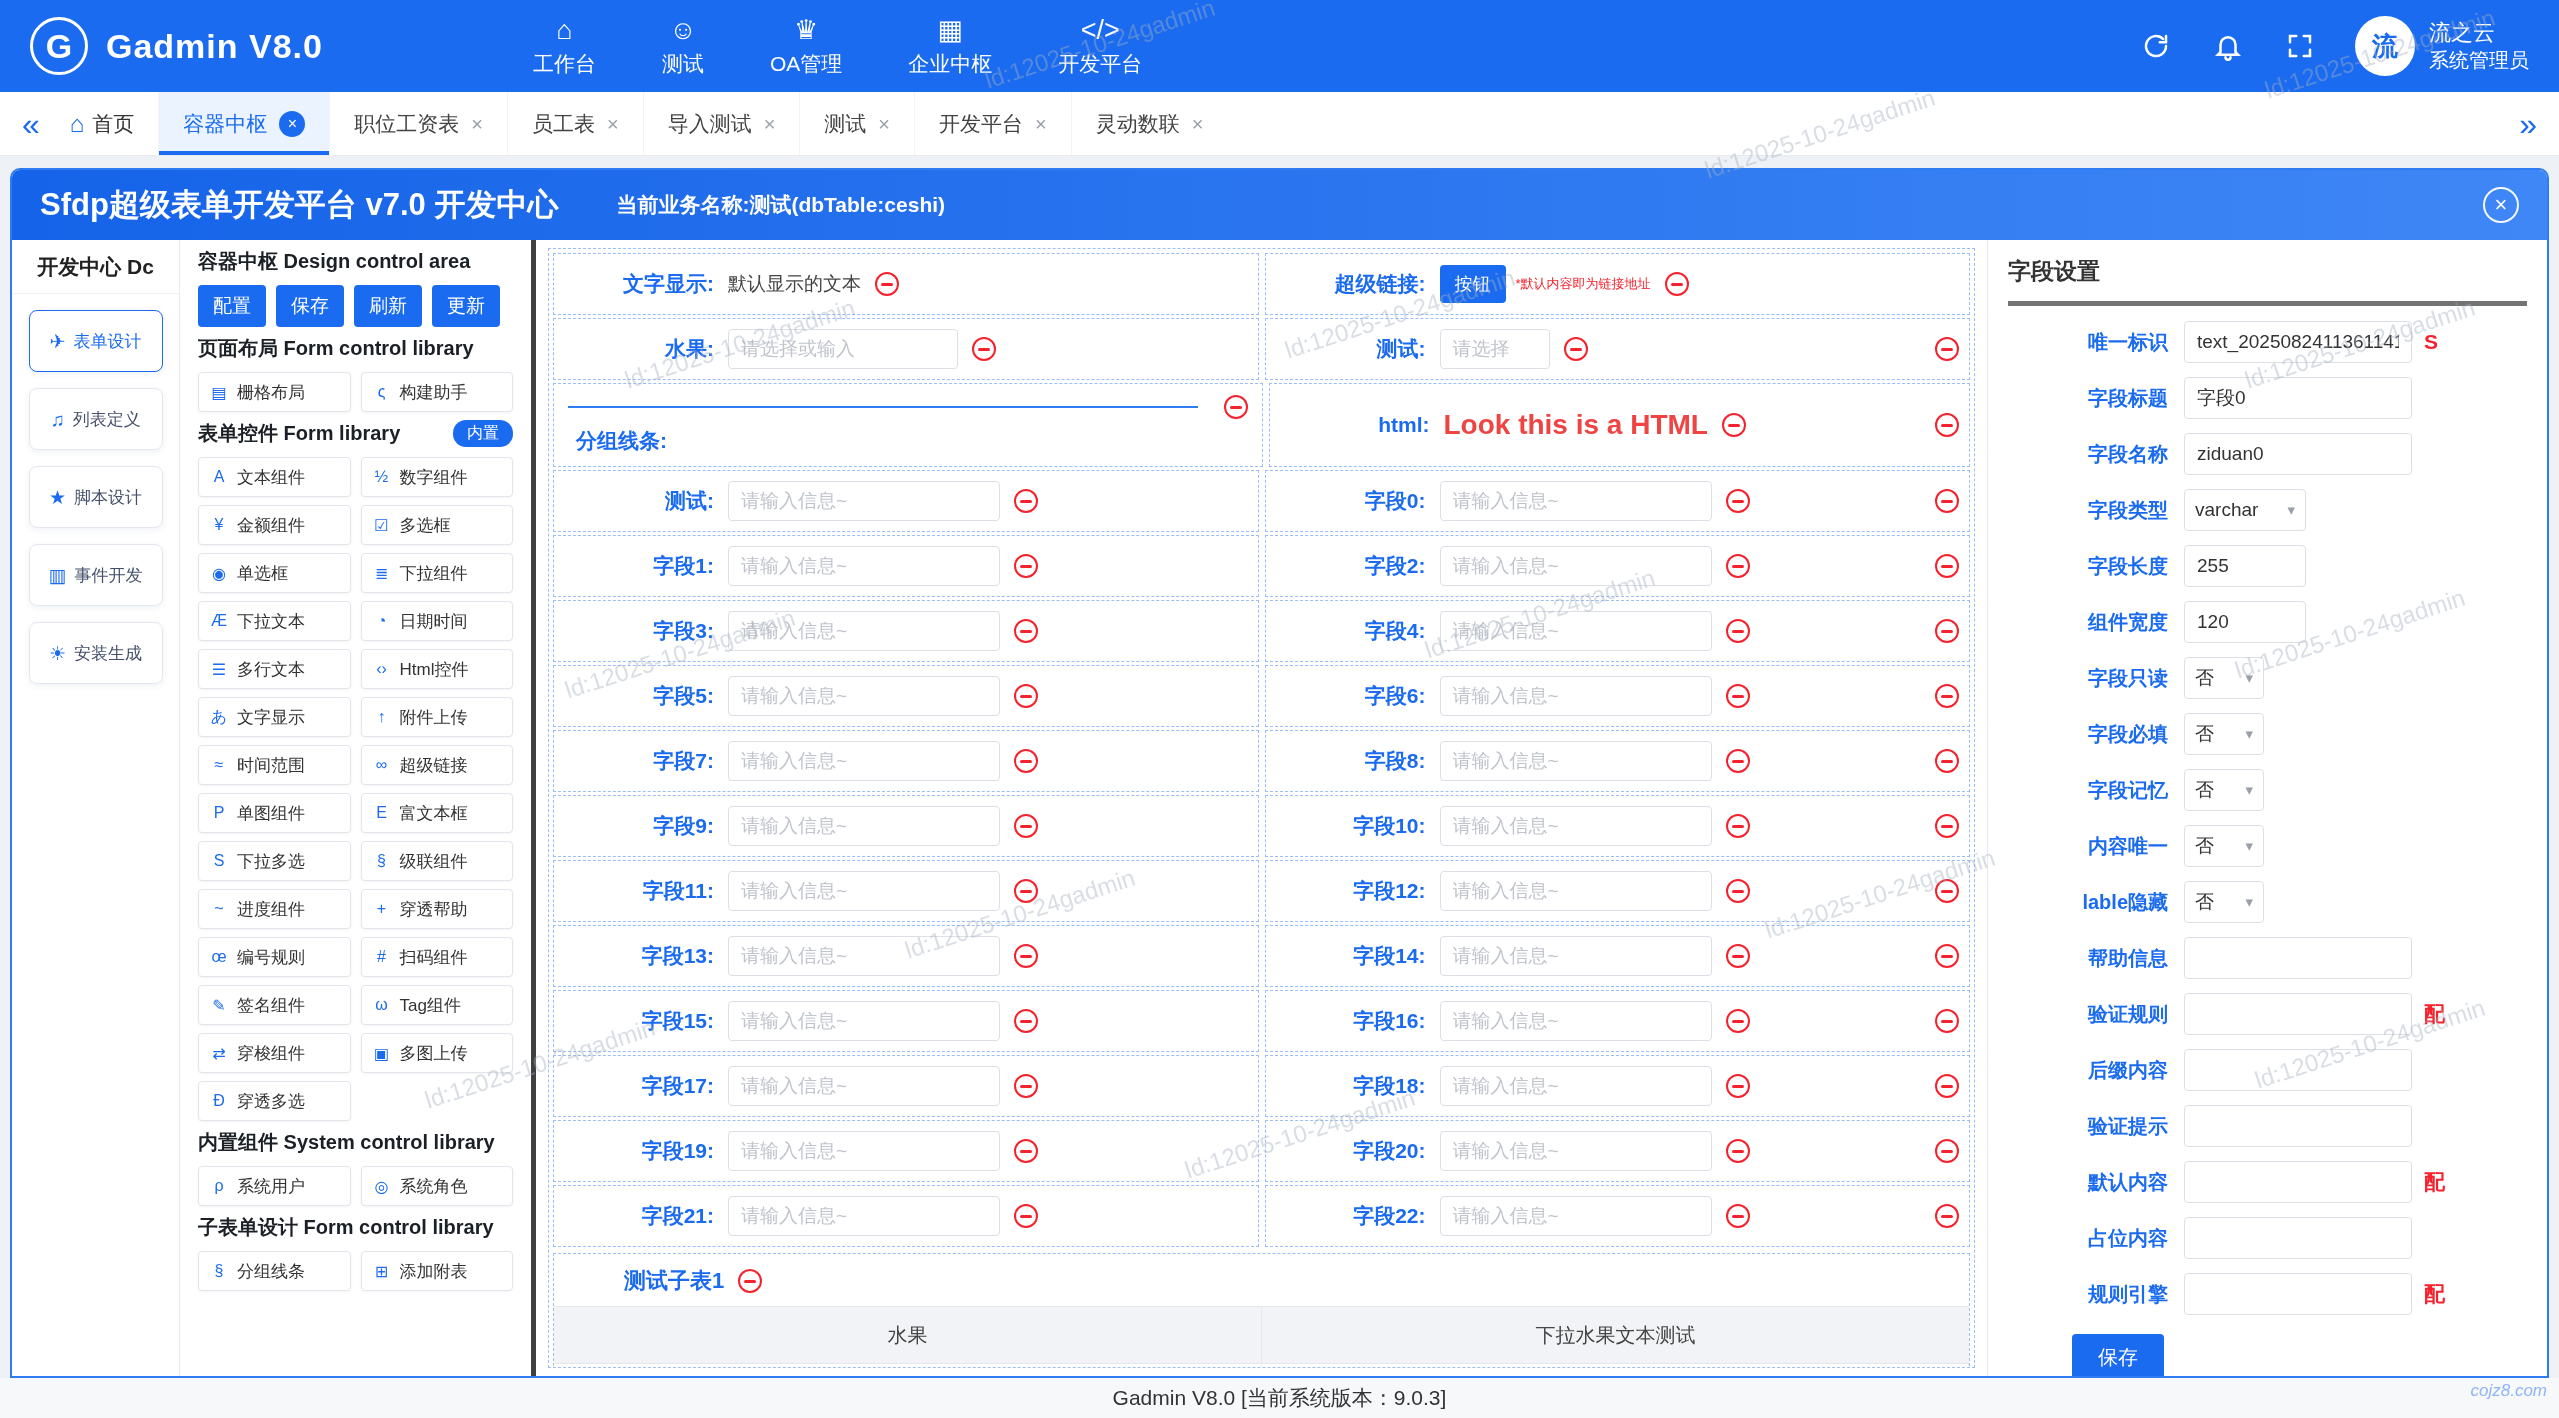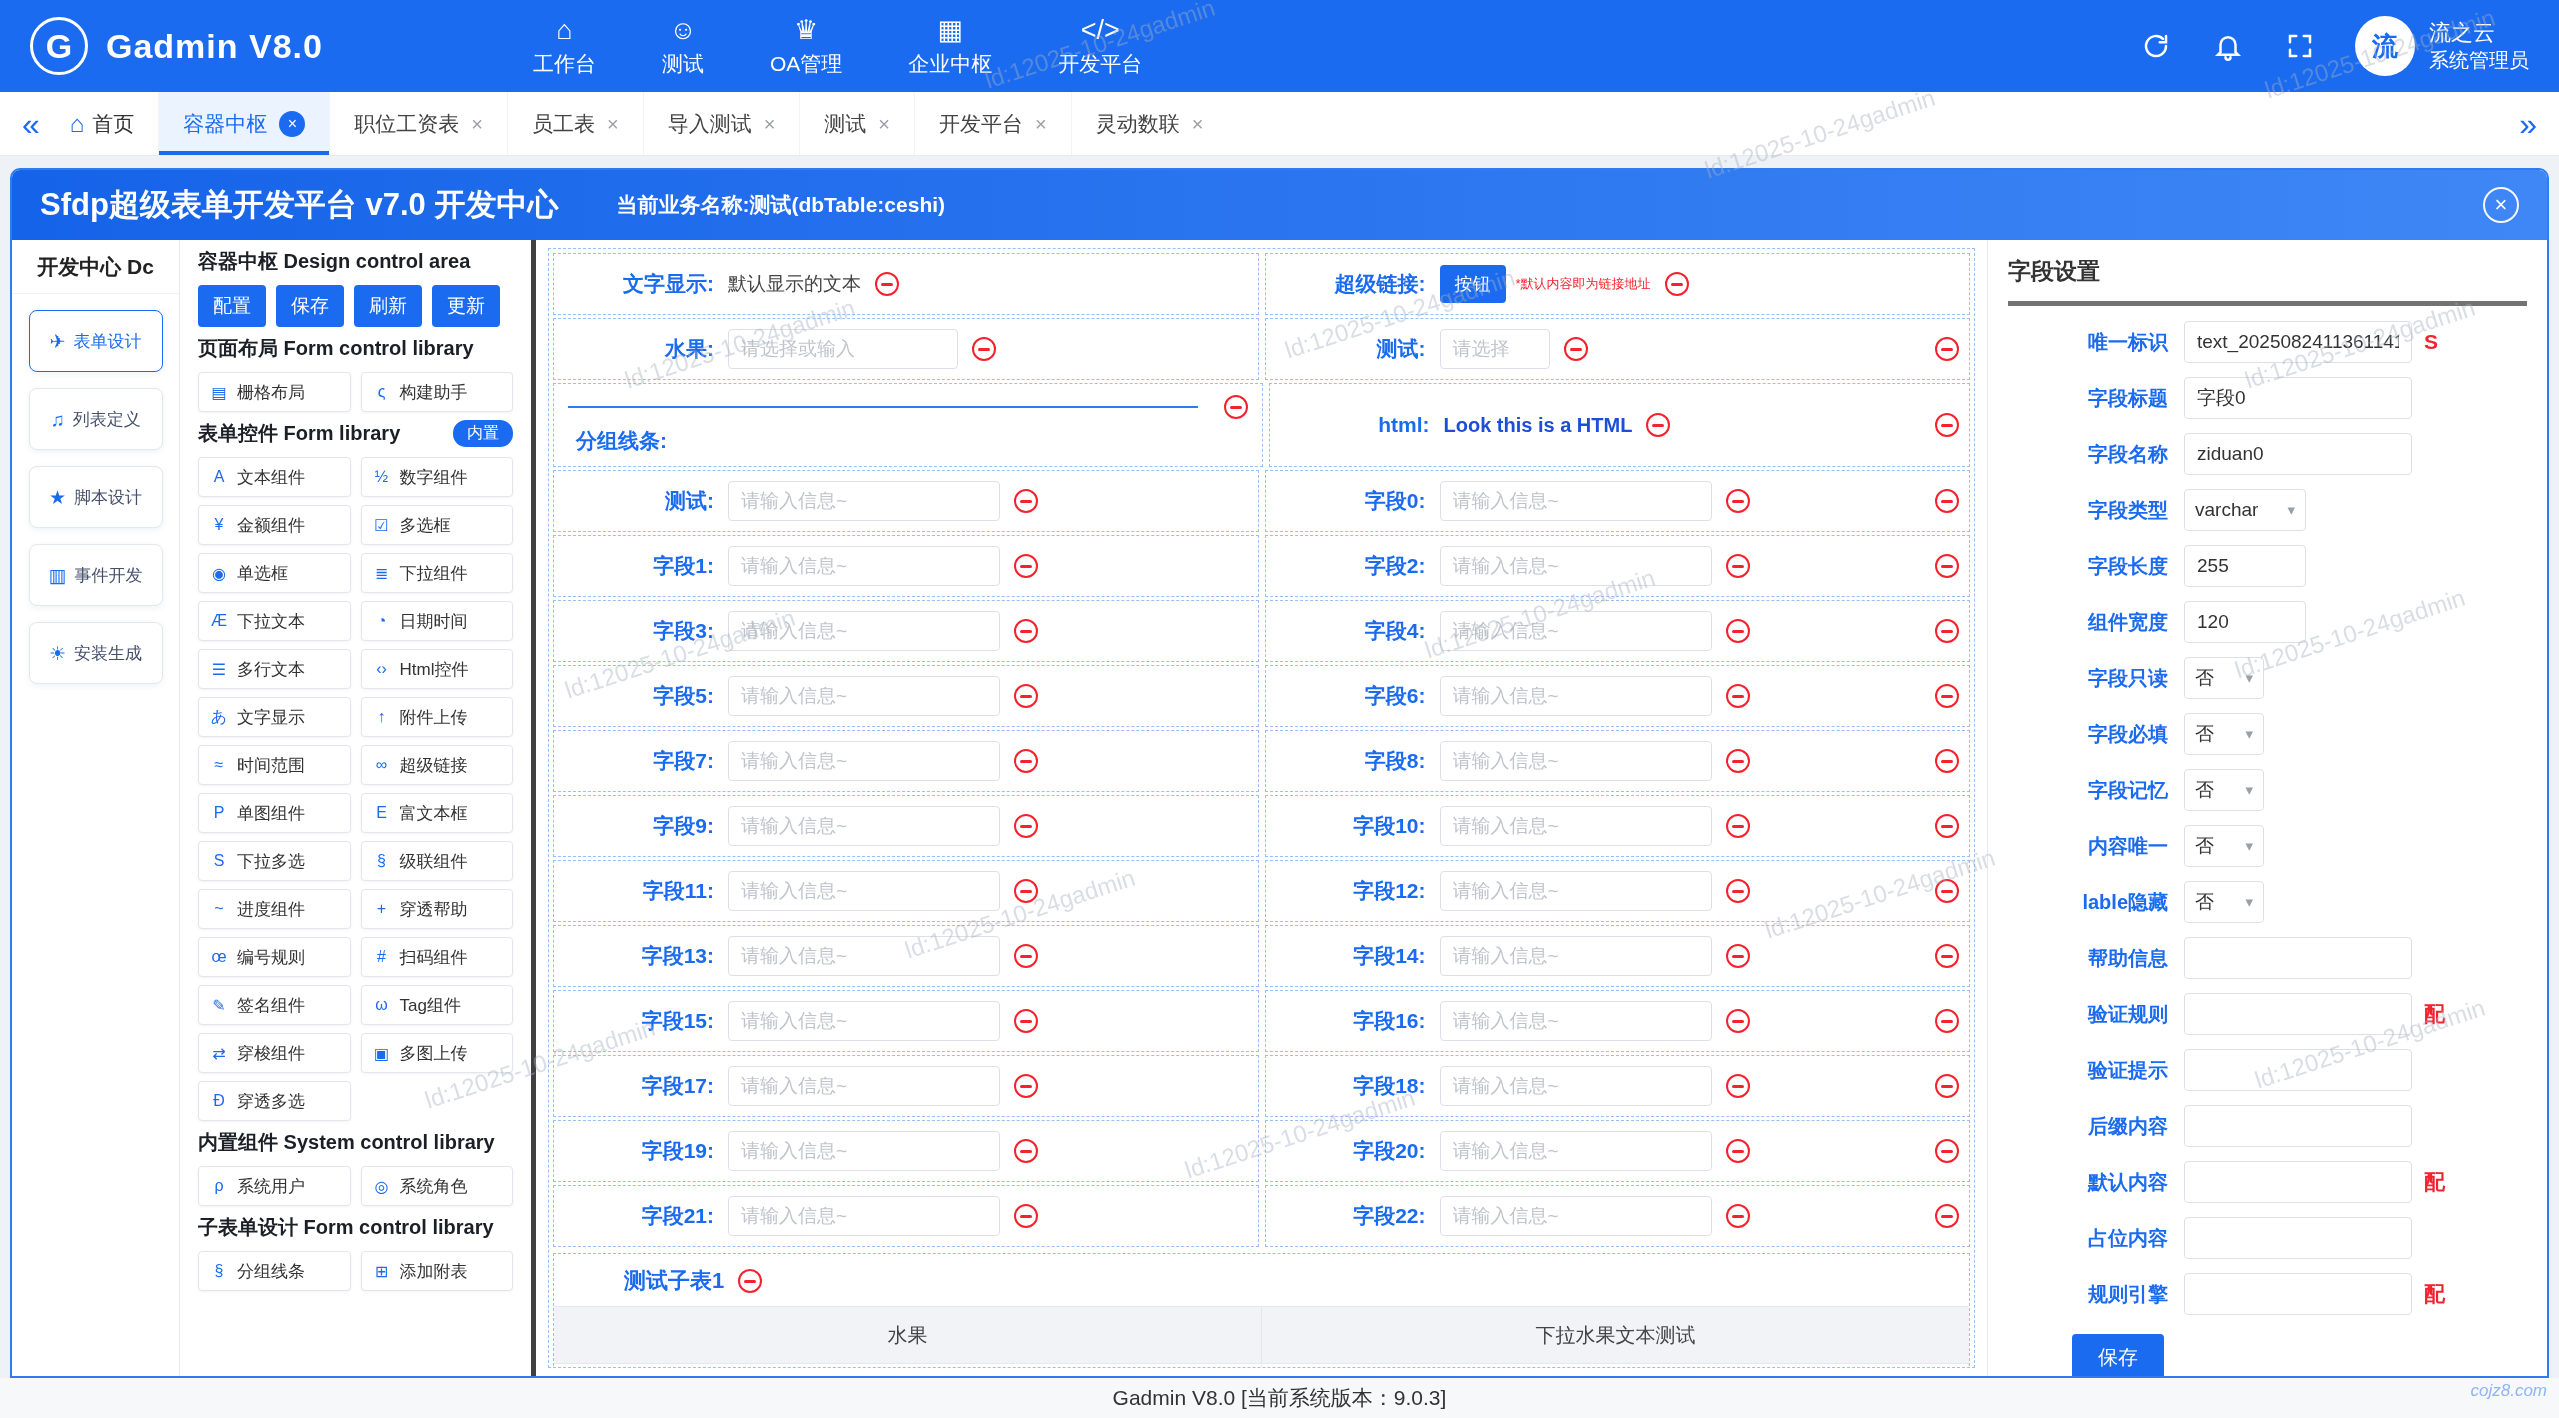--- a/index.html
+++ b/index.html
@@ -77,21 +77,21 @@
   .w230{width:230px;} .w110{width:110px;}
   .minus{display:inline-block;width:24px;height:24px;border:2px solid #f5222d;border-radius:50%;position:relative;margin-left:14px;flex:none;cursor:pointer;}
   .minus::after{content:"";position:absolute;left:4px;right:4px;top:50%;height:3px;margin-top:-1.5px;background:#f5222d;border-radius:2px;}
   .minus.far{position:absolute;right:10px;margin:0;}
   .mini-btn{background:#1a6bf0;color:#fff;border:none;border-radius:4px;font-size:18px;padding:7px 15px;cursor:pointer;font-family:inherit;}
   .red-note{color:#f5222d;font-size:13px;margin-left:10px;white-space:nowrap;}
   .gline-cell{flex-direction:column;align-items:stretch;justify-content:center;min-height:84px;padding:10px 14px;}
   .gline-row{display:flex;align-items:center;gap:12px;}
   .gline{flex:1;height:2px;background:#2f7bf2;}
   .gline-label{color:#1a6bf0;font-weight:bold;font-size:21px;margin:8px 0 0 8px;}
-  .html-text{color:#1d4ed8;font-weight:bold;font-size:20px;white-space:nowrap;}
+  .html-text{color:#ef4444;font-weight:bold;font-size:28px;white-space:nowrap;}
   .subtable{border:1px dashed #9bbdf9;margin-top:6px;overflow:hidden;}
   .sub-title{display:flex;align-items:center;padding:12px 0 10px 70px;}
   .sub-title-text{color:#1a6bf0;font-weight:bold;font-size:22px;}
   .sub-head{display:flex;background:#f1f3f6;border-top:1px solid #e4e7ec;border-bottom:1px solid #e4e7ec;}
   .sub-th{flex:1;height:56px;display:flex;align-items:center;justify-content:center;font-size:20px;color:#444;border-right:1px solid #e4e7ec;}
   .sub-th:last-child{border-right:none;}
   .sub-body{height:26px;overflow:hidden;display:flex;}
   .sub-td{flex:1;padding:8px 20px;border-right:1px solid #eceff3;}
 
   
@@ -719,26 +719,26 @@
     <input class="s-input w-full" style="">
 
   </div>
             <div class="s-row">
     <span class="s-label">验证规则</span>
     <input class="s-input w-full" style="">
 
     <span class="cfg-badge">配</span>
   </div>
             <div class="s-row">
+    <span class="s-label">后缀内容</span>
+    <input class="s-input w-full" style="">
+
+  </div>
+            <div class="s-row">
     <span class="s-label">验证提示</span>
-    <input class="s-input w-full" style="">
-
-  </div>
-            <div class="s-row">
-    <span class="s-label">后缀内容</span>
     <input class="s-input w-full" style="">
 
   </div>
             <div class="s-row">
     <span class="s-label">默认内容</span>
     <input class="s-input w-full" style="">
 
     <span class="cfg-badge">配</span>
   </div>
             <div class="s-row">

